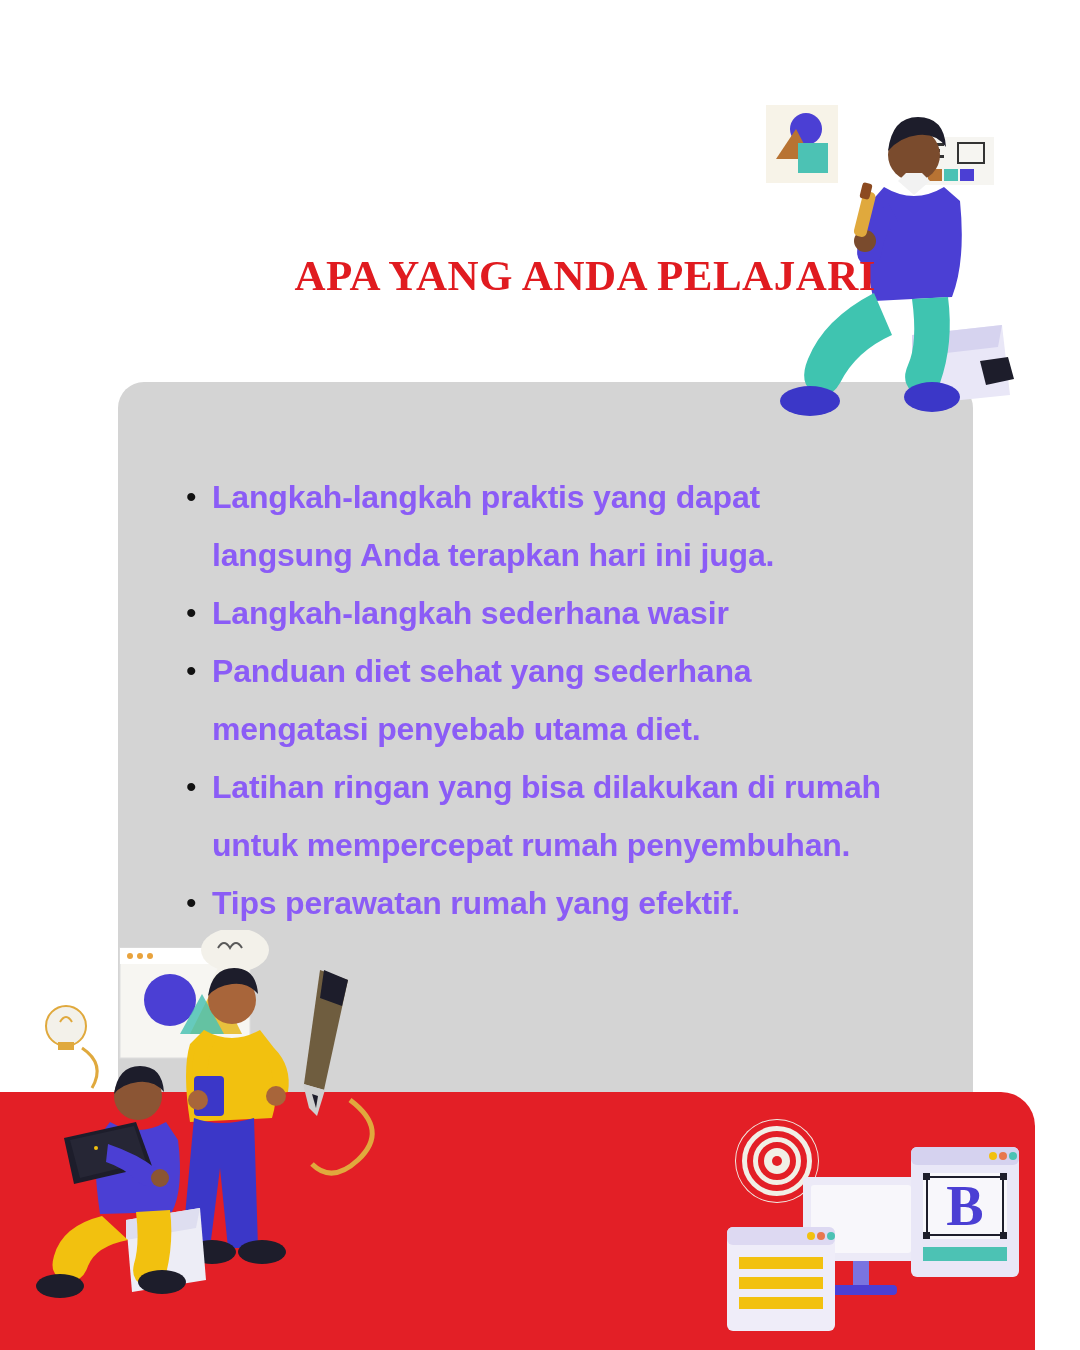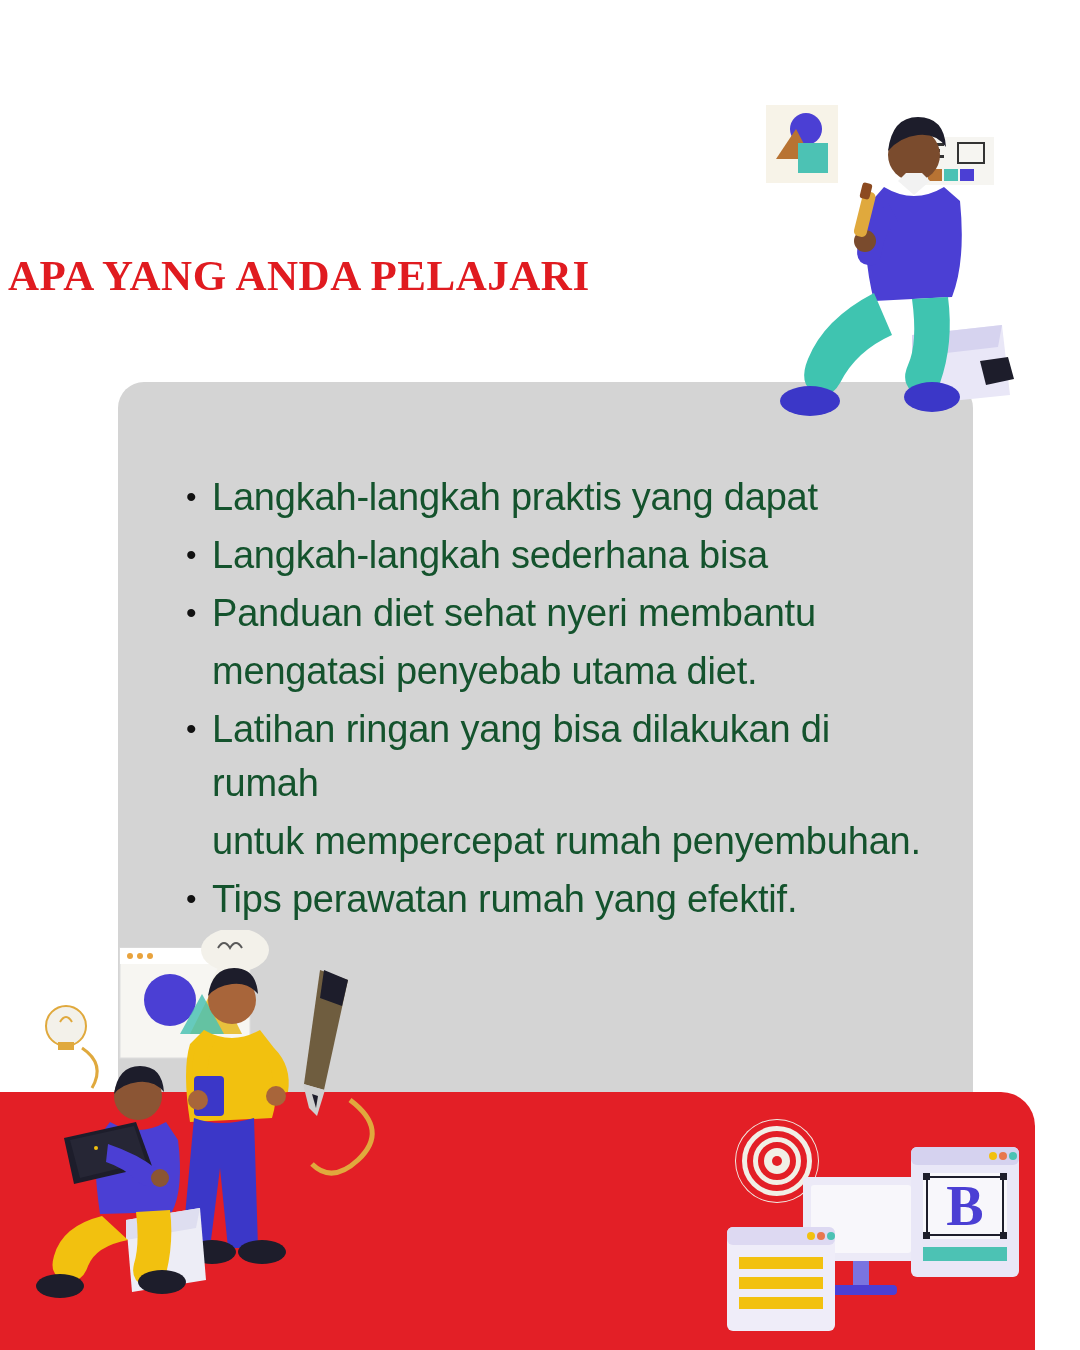--- a/index.html
+++ b/index.html
@@ -9,24 +9,24 @@
     height: 1350px;
     background: #ffffff;
     font-family: "Liberation Sans", sans-serif;
     position: relative;
     overflow: hidden;
   }
 
   
   .title {
     position: absolute;
-    left: 8px;
+    left: 16px;
     top: 248px;
     width: 860px;
-    text-align: left;
+    text-align: right;
     font-family: "Liberation Serif", serif;
     font-weight: bold;
     font-size: 43px;
     line-height: 1.32;
     letter-spacing: 0.5px;
     color: #e01b20;
     text-transform: uppercase;
     z-index: 6;
   }
   .title-line { display: block; white-space: nowrap; }
@@ -58,24 +58,24 @@
   }
   .bullet-dot {
     flex: 0 0 auto;
     width: 26px;
     font-size: 30px;
     line-height: 54px;
     color: #111;
     text-align: left;
   }
   .bullet-text {
-    font-size: 38px;
-    font-weight: normal;
+    font-size: 32px;
+    font-weight: bold;
     line-height: 54px;
-    color: #14532d;
+    color: #8b5cf6;
     letter-spacing: -0.2px;
   }
 
   
   .red-band {
     position: absolute;
     left: 0;
     bottom: 0;
     width: 1035px;
     height: 258px;
@@ -104,26 +104,30 @@
 <div class="title">
   <span class="title-line">APA YANG ANDA PELAJARI</span>
 </div>
 
 <div class="bullets">
   <div class="bullet">
     <span class="bullet-dot">•</span>
     <span class="bullet-text">Langkah-langkah praktis yang dapat</span>
   </div>
   <div class="bullet">
-    <span class="bullet-dot">•</span>
-    <span class="bullet-text">Langkah-langkah sederhana bisa</span>
-  </div>
-  <div class="bullet">
-    <span class="bullet-dot">•</span>
-    <span class="bullet-text">Panduan diet sehat nyeri membantu</span>
+    <span class="bullet-dot"></span>
+    <span class="bullet-text">langsung Anda terapkan hari ini juga.</span>
+  </div>
+  <div class="bullet">
+    <span class="bullet-dot">•</span>
+    <span class="bullet-text">Langkah-langkah sederhana wasir</span>
+  </div>
+  <div class="bullet">
+    <span class="bullet-dot">•</span>
+    <span class="bullet-text">Panduan diet sehat yang sederhana</span>
   </div>
   <div class="bullet">
     <span class="bullet-dot"></span>
     <span class="bullet-text">mengatasi penyebab utama diet.</span>
   </div>
   <div class="bullet">
     <span class="bullet-dot">•</span>
     <span class="bullet-text">Latihan ringan yang bisa dilakukan di rumah</span>
   </div>
   <div class="bullet">

